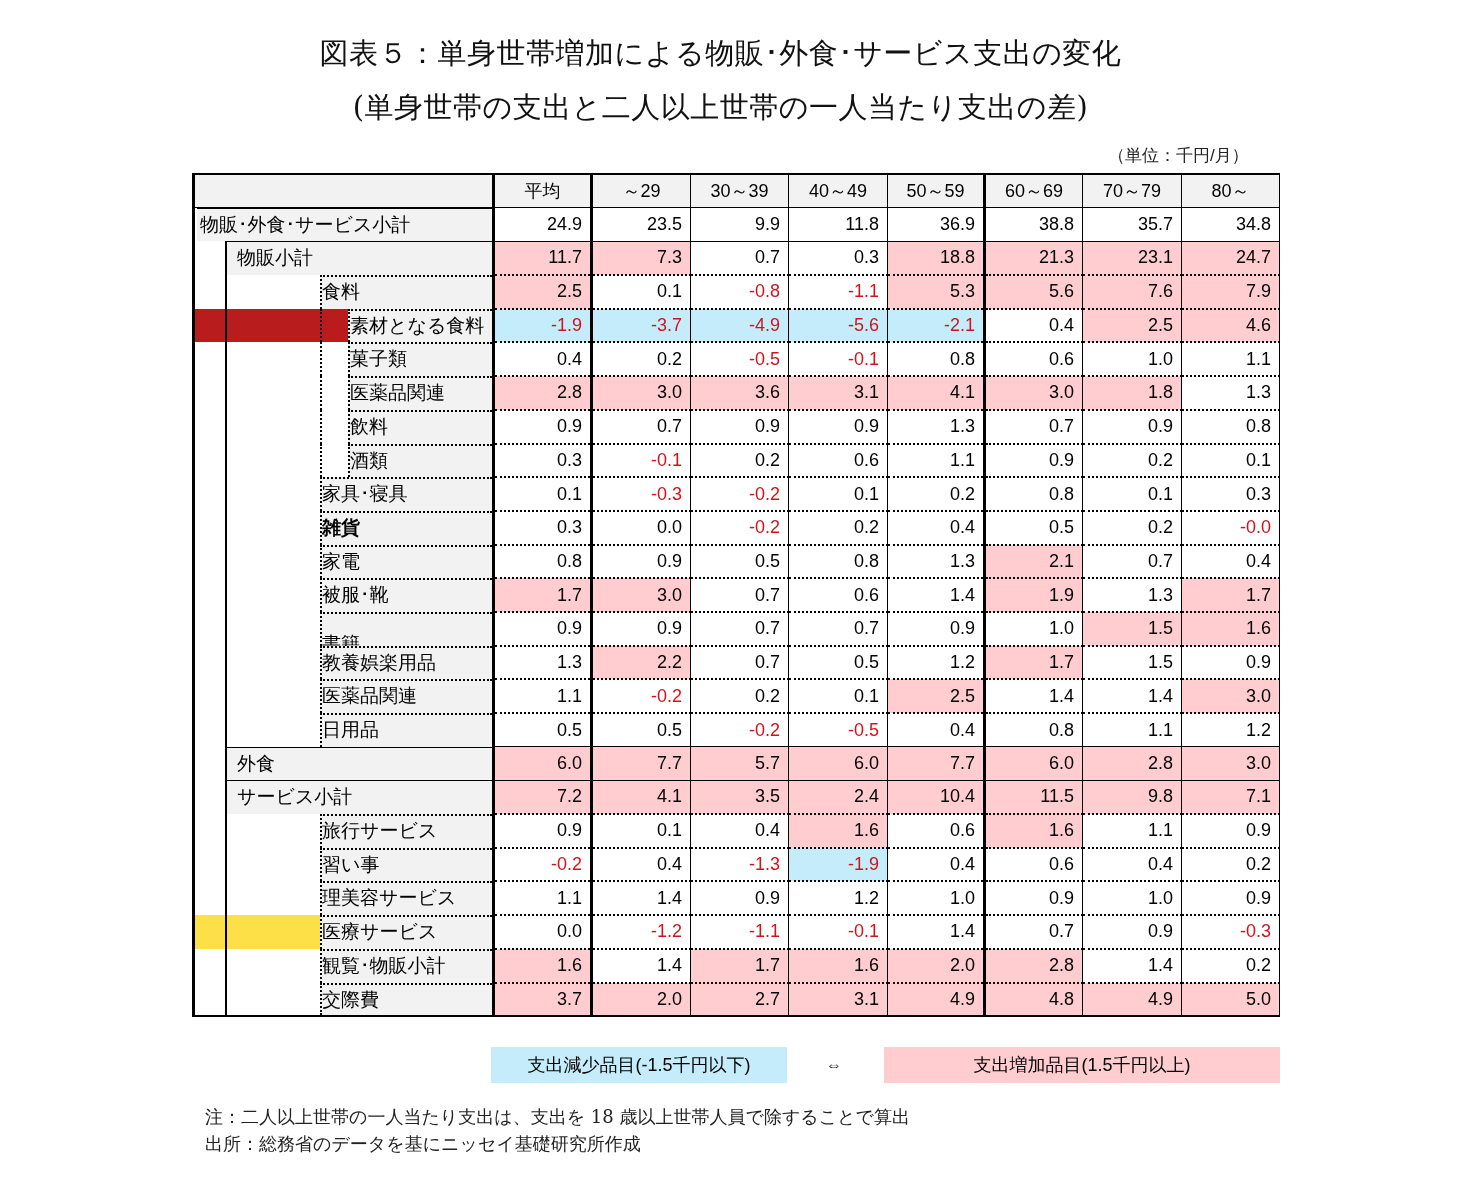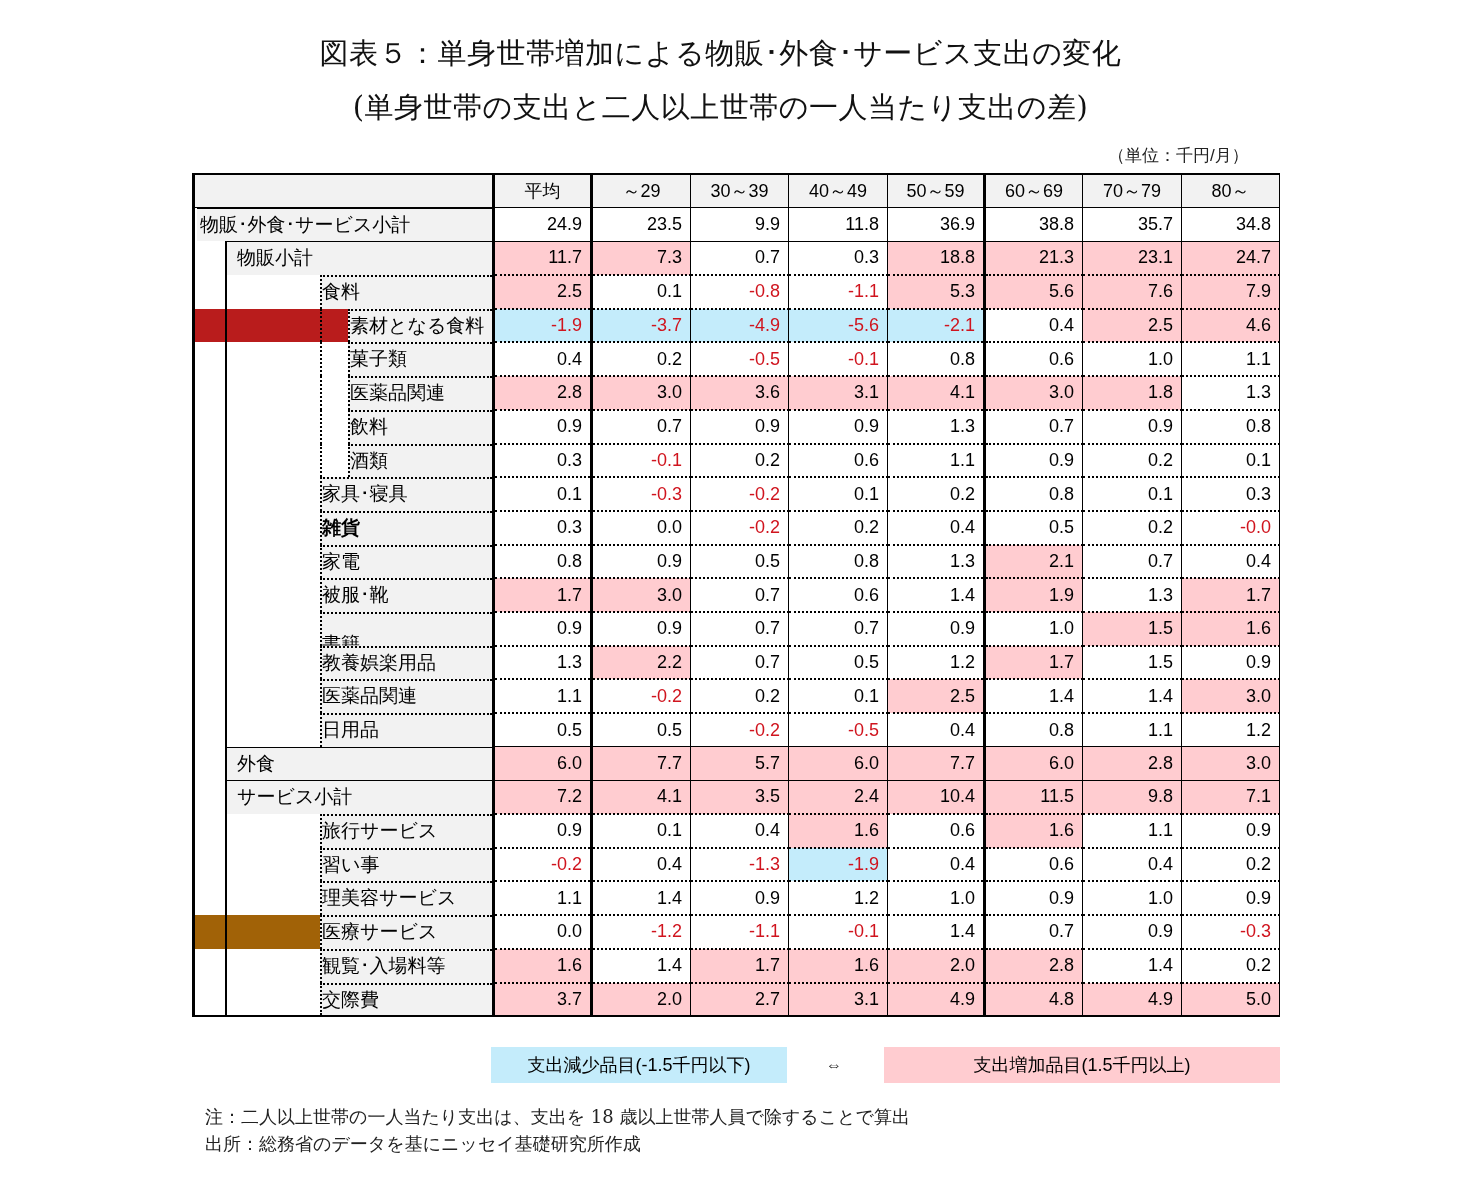--- a/index.html
+++ b/index.html
@@ -377,39 +377,39 @@
         <td class="num thickL">1.1</td>
         <td class="num thickL">1.4</td>
         <td class="num">0.9</td>
         <td class="num">1.2</td>
         <td class="num">1.0</td>
         <td class="num thickL">0.9</td>
         <td class="num">1.0</td>
         <td class="num rightedge">0.9</td>
       </tr>
       <tr class="row-dot">
-        <td class="lbl" style="border-left: 3px solid rgb(0, 0, 0); background: #a16207;">
+        <td class="lbl" style="border-left: 3px solid rgb(0, 0, 0); background: #fde047;">
           <div style="position: absolute; inset: 0px 0px 0px 125px; background: rgb(242, 242, 242); border-top: 2px dotted rgb(0, 0, 0); border-left: 2px dotted rgb(0, 0, 0);"></div>
           <div style="position: absolute; top: 0px; bottom: 0px; width: 0px; left: 30px; border-left: 2px solid rgb(0, 0, 0);"></div>
           <span style="position: absolute; top: 0px; line-height: 33px; left: 127px; font-size: 19px;">医療サービス</span>
         </td>
         <td class="num thickL">0.0</td>
         <td class="num thickL neg">-1.2</td>
         <td class="num neg">-1.1</td>
         <td class="num neg">-0.1</td>
         <td class="num">1.4</td>
         <td class="num thickL">0.7</td>
         <td class="num">0.9</td>
         <td class="num neg rightedge">-0.3</td>
       </tr>
       <tr class="row-dot">
         <td class="lbl" style="border-left: 3px solid rgb(0, 0, 0); background: rgb(255, 255, 255);">
           <div style="position: absolute; inset: 0px 0px 0px 125px; background: rgb(242, 242, 242); border-top: 2px dotted rgb(0, 0, 0); border-left: 2px dotted rgb(0, 0, 0);"></div>
           <div style="position: absolute; top: 0px; bottom: 0px; width: 0px; left: 30px; border-left: 2px solid rgb(0, 0, 0);"></div>
-          <span style="position: absolute; top: 0px; line-height: 33px; left: 127px; font-size: 19px;">観覧･入場料等</span>
+          <span style="position: absolute; top: 0px; line-height: 33px; left: 127px; font-size: 19px;">観覧･物販小計</span>
         </td>
         <td class="num thickL pink">1.6</td>
         <td class="num thickL">1.4</td>
         <td class="num pink">1.7</td>
         <td class="num pink">1.6</td>
         <td class="num pink">2.0</td>
         <td class="num thickL pink">2.8</td>
         <td class="num">1.4</td>
         <td class="num rightedge">0.2</td>
       </tr>

